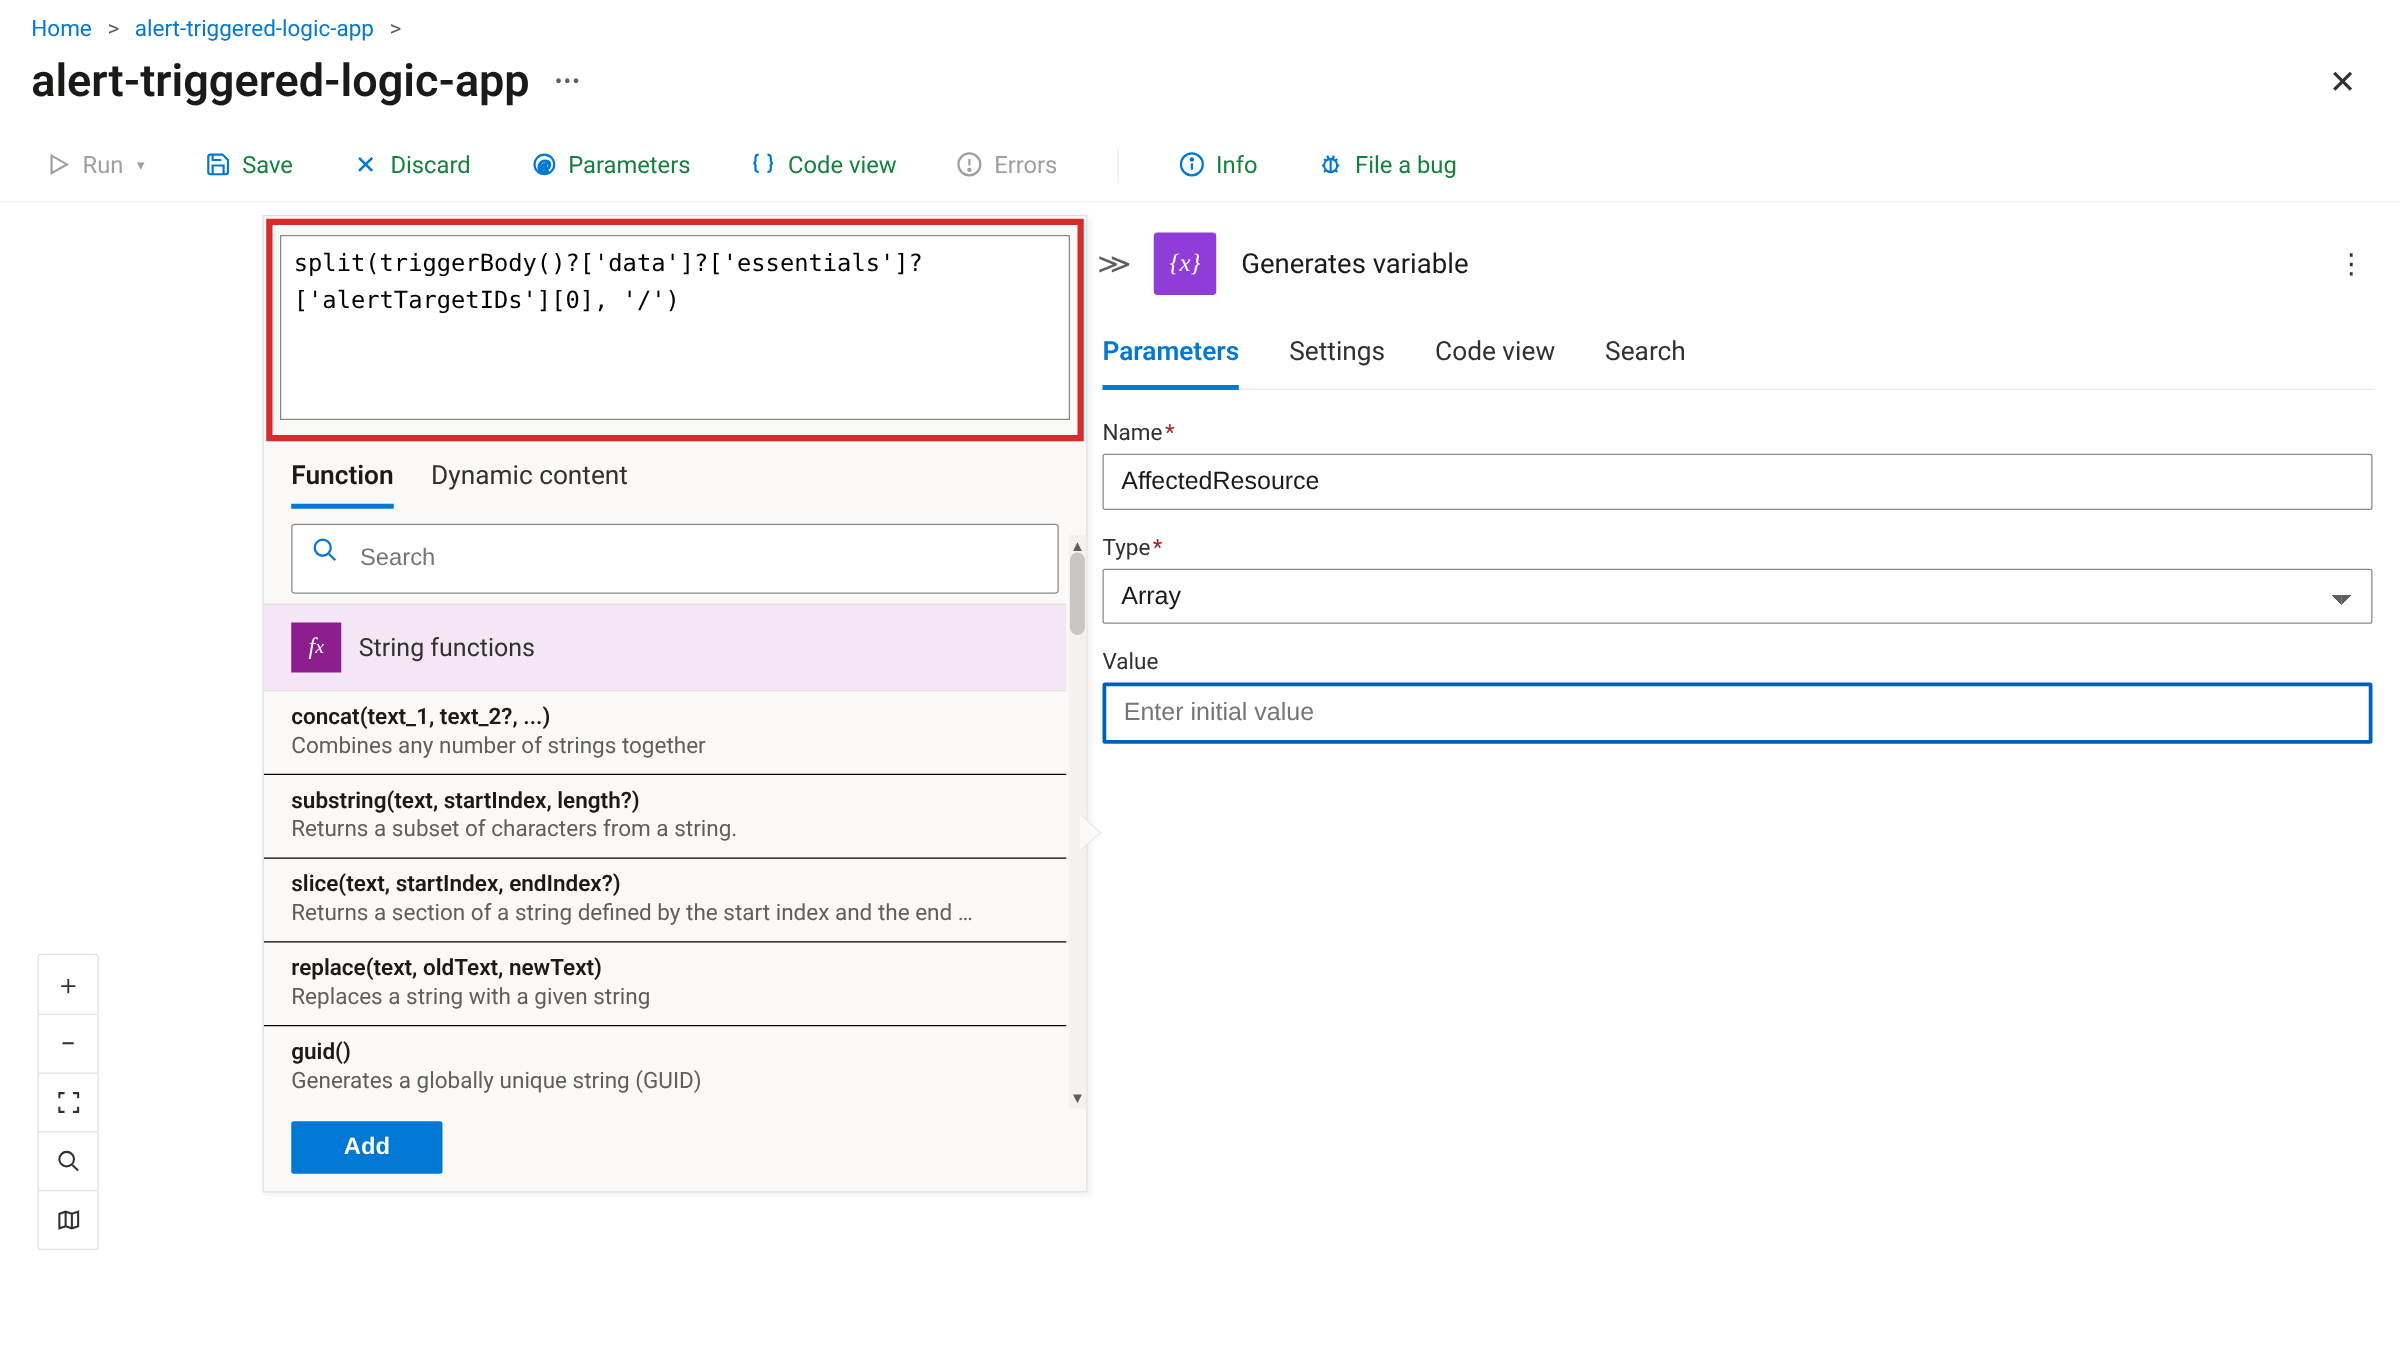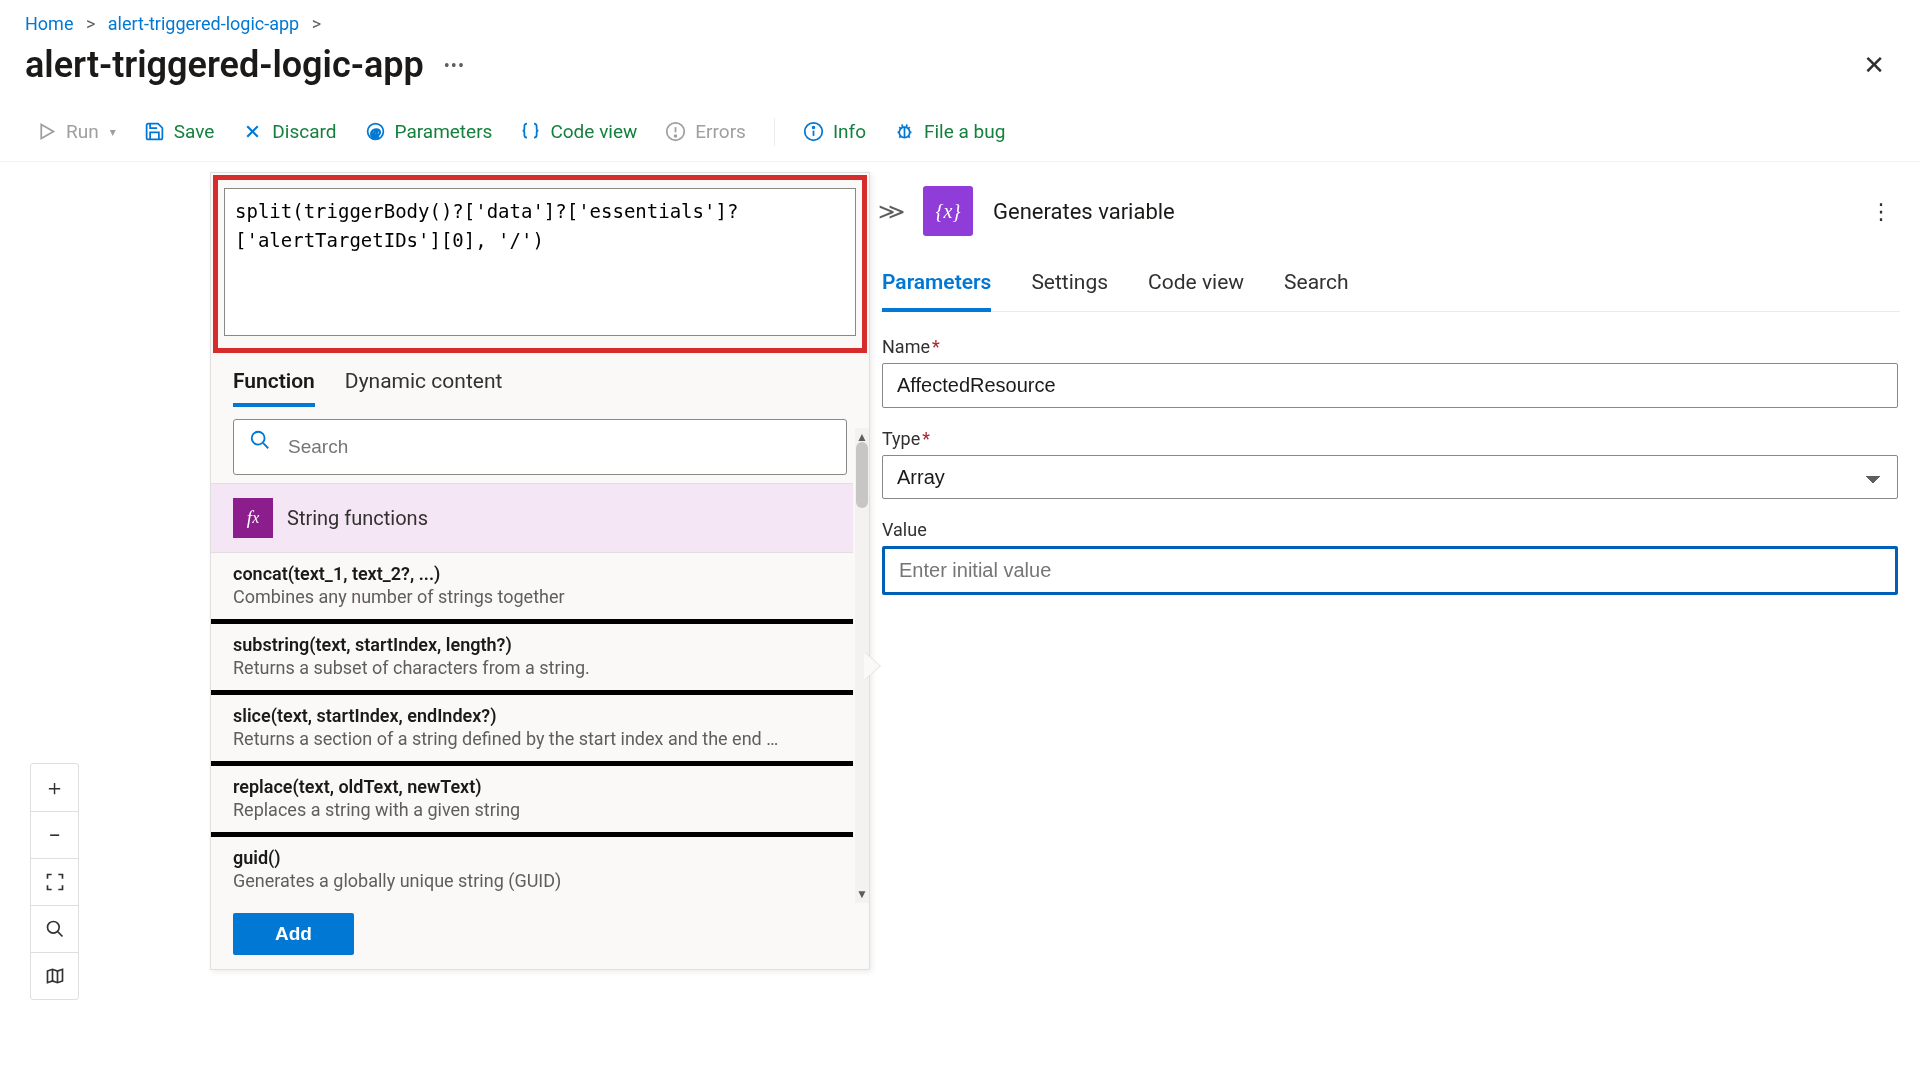--- a/index.html
+++ b/index.html
@@ -32,21 +32,21 @@
   .page-title { font-size: 36px; font-weight: 600; color: #1b1a19; }
   .more-dots { color: #605e5c; font-size: 18px; letter-spacing: 1px; cursor: pointer; padding: 4px 6px; }
   .close-x { font-size: 26px; color: #323130; cursor: pointer; padding: 0 10px; font-weight: 300; }
 
   
   .toolbar {
     display: flex;
     align-items: center;
     padding: 8px 22px 12px;
     border-bottom: 1px solid #f3f2f1;
-    gap: 0;
+    gap: 20px;
     font-size: 19px;
   }
   .tb-btn {
     display: flex; align-items: center; gap: 9px;
     padding: 6px 14px; border-radius: 2px; cursor: pointer;
     color: #15803d;
   }
   .tb-btn.disabled { color: #a19f9d; cursor: default; }
   .tb-btn svg { width: 21px; height: 21px; }
   .tb-chevron { font-size: 12px; margin-left: 2px; color: #a19f9d; }
@@ -146,21 +146,21 @@
     background: #8c1d8c;
     color: #fff;
     display:flex;align-items:center;justify-content:center;
     font-style: italic; font-family: Georgia, serif;
     font-size: 19px;
   }
   .fn-list {
     position: relative;
     overflow: hidden;
   }
-  .fn-item { padding: 10px 22px 12px; border-bottom: 5px solid #000000; cursor: pointer; margin-right:16px;}
+  .fn-item { padding: 10px 22px 12px; border-bottom: 1px solid #000000; cursor: pointer; margin-right:16px;}
   .fn-sig { font-weight: 600; font-size: 18px; color:#1b1a19; }
   .fn-desc { font-size: 18px; color: #605e5c; margin-top: 2px; }
   .scroll-track {
     position: absolute; right: 0; top: -55px; bottom: 0; width: 14px;
     background: #f3f2f1;
     display:flex;flex-direction:column;justify-content:space-between;align-items:center;
   }
   .scroll-arrow { font-size: 12px; color:#605e5c; padding:2px; cursor:pointer; }
   .scroll-thumb { width:12px; height:66px; background:#c8c6c4; border-radius:6px; position:absolute; top:14px; left:1px; }
   .add-bar { padding: 10px 22px 14px; }

